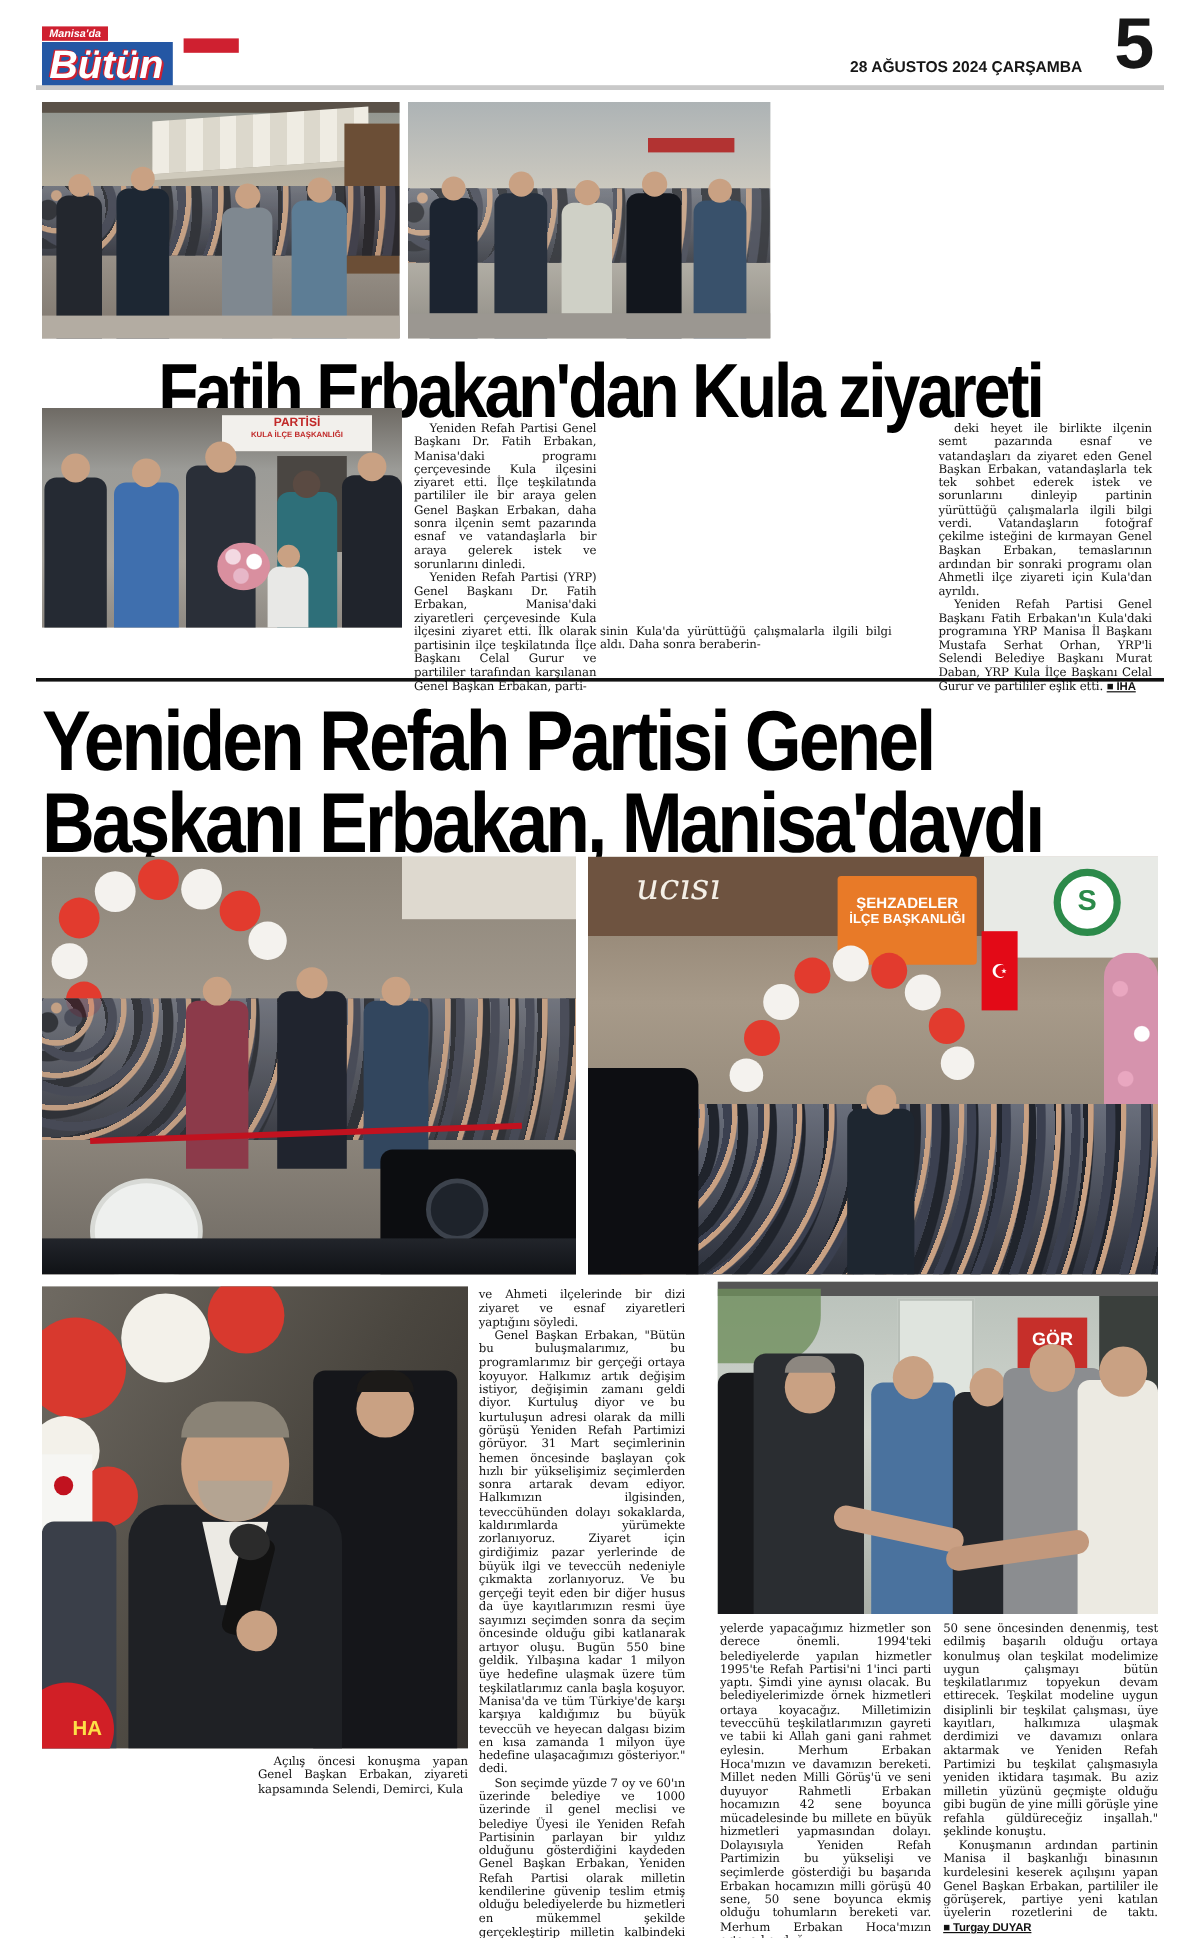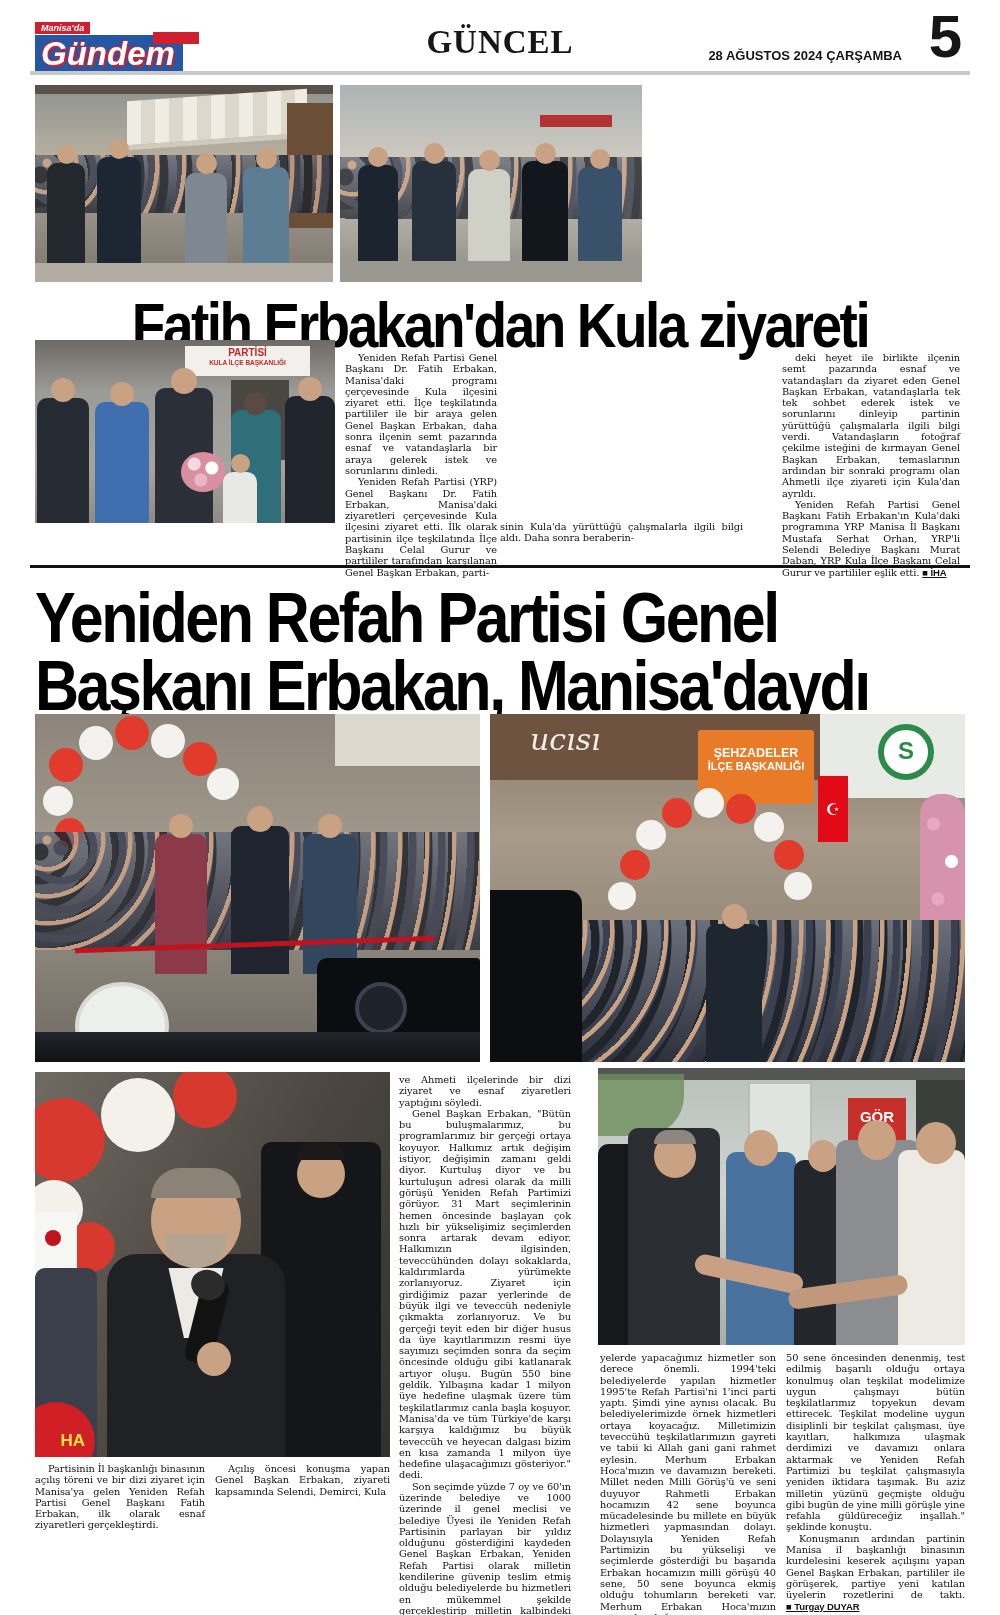--- a/index.html
+++ b/index.html
@@ -44,24 +44,23 @@
   .sign{position:absolute;font-family:"Liberation Sans",sans-serif;font-weight:bold;text-align:center;}
   .flagTR{position:absolute;background:#e30a17;color:#fff;display:flex;align-items:center;justify-content:center;}
 </style>
 </head>
 <body>
 
 <div class="page">
 
   <div class="d" style="left:35px;top:16px;">
     <div class="logo-red" style="display:inline-block;">Manisa'da</div>
-    <div class="logo-blue">Gündem</div>
+    <div class="logo-blue">Bütün</div>
     <div class="d" style="left:118px;top:16px;width:46px;height:12px;background:#cf2030;"></div>
   </div>
-  <div class="d section-title" style="left:0;right:0;top:24px;text-align:center;">GÜNCEL</div>
   <div class="d date" style="right:98px;top:48px;">28 AĞUSTOS 2024 ÇARŞAMBA</div>
   <div class="d pageno" style="right:38px;top:8px;">5</div>
   <div class="d rule-gray" style="left:30px;top:71px;width:940px;height:4px;"></div>
 
   <div class="ph" style="left:35px;top:85px;width:298px;height:197px;background:linear-gradient(180deg,#8f948f 0%,#b5ae9e 35%,#9a938a 62%,#7e766d 100%);">
     <div class="d" style="left:0;top:0;width:298px;height:9px;background:#5a5148;"></div>
     <div class="d" style="left:92px;top:10px;width:180px;height:44px;background:repeating-linear-gradient(90deg,#efece3 0 14px,#dcd8cc 14px 28px);transform:skewY(-4deg);border-bottom:5px solid #cfcabc;"></div>
     <div class="d" style="left:252px;top:18px;width:46px;height:125px;background:#6b4e36;"></div>
     <div class="d crowd" style="left:0;top:70px;width:298px;height:58px;opacity:.85;"></div>
     <div class="fig" style="left:12px;top:78px;width:38px;height:119px;background:#23272e;"></div>
@@ -203,21 +202,20 @@
     <div class="head" style="left:116px;top:100px;width:90px;height:96px;"></div>
     <div class="d" style="left:116px;top:96px;width:90px;height:30px;border-radius:45px 45px 0 0;background:#8a8376;"></div>
     <div class="d" style="left:130px;top:162px;width:62px;height:34px;border-radius:0 0 30px 30px;background:#b0a595;opacity:.85;"></div>
     <div class="d" style="left:158px;top:208px;width:28px;height:84px;background:#121212;border-radius:8px;transform:rotate(14deg);"></div>
     <div class="d" style="left:156px;top:198px;width:34px;height:30px;background:#2b2b2b;border-radius:50%;transform:rotate(14deg);"></div>
     <div class="head" style="left:162px;top:270px;width:34px;height:34px;"></div>
     <div class="d" style="left:-18px;top:330px;width:78px;height:78px;border-radius:50%;background:#d11f26;color:#fde047;font-family:'Liberation Sans',sans-serif;font-weight:bold;font-size:17px;text-align:right;line-height:78px;padding-right:10px;box-sizing:border-box;">HA</div>
   </div>
 
   <div class="col" style="left:35px;top:1463px;width:170px;height:150px;">
-    <p>Partisinin İl başkanlığı binasının açılış töreni ve bir dizi ziyaret için Manisa'ya gelen Yeniden Refah Partisi Genel Başkanı Fatih Erbakan, ilk olarak esnaf ziyaretleri gerçekleştirdi.</p>
   </div>
   <div class="col" style="left:215px;top:1463px;width:175px;height:150px;">
     <p>Açılış öncesi konuşma yapan Genel Başkan Erbakan, ziyareti kapsamında Selendi, Demirci, Kula</p>
   </div>
 
   <div class="col" style="left:399px;top:1074px;width:172px;height:538px;">
     <p class="ni">ve Ahmeti ilçelerinde bir dizi ziyaret ve esnaf ziyaretleri yaptığını söyledi.</p>
     <p>Genel Başkan Erbakan, "Bütün bu buluşmalarımız, bu programlarımız bir gerçeği ortaya koyuyor. Halkımız artık değişim istiyor, değişimin zamanı geldi diyor. Kurtuluş diyor ve bu kurtuluşun adresi olarak da milli görüşü Yeniden Refah Partimizi görüyor. 31 Mart seçimlerinin hemen öncesinde başlayan çok hızlı bir yükselişimiz seçimlerden sonra artarak devam ediyor. Halkımızın ilgisinden, teveccühünden dolayı sokaklarda, kaldırımlarda yürümekte zorlanıyoruz. Ziyaret için girdiğimiz pazar yerlerinde de büyük ilgi ve teveccüh nedeniyle çıkmakta zorlanıyoruz. Ve bu gerçeği teyit eden bir diğer husus da üye kayıtlarımızın resmi üye sayımızı seçimden sonra da seçim öncesinde olduğu gibi katlanarak artıyor oluşu. Bugün 550 bine geldik. Yılbaşına kadar 1 milyon üye hedefine ulaşmak üzere tüm teşkilatlarımız canla başla koşuyor. Manisa'da ve tüm Türkiye'de karşı karşıya kaldığımız bu büyük teveccüh ve heyecan dalgası bizim en kısa zamanda 1 milyon üye hedefine ulaşacağımızı gösteriyor." dedi.</p>
     <p>Son seçimde yüzde 7 oy ve 60'ın üzerinde belediye ve 1000 üzerinde il genel meclisi ve belediye Üyesi ile Yeniden Refah Partisinin parlayan bir yıldız olduğunu gösterdiğini kaydeden Genel Başkan Erbakan, Yeniden Refah Partisi olarak milletin kendilerine güvenip teslim etmiş olduğu belediyelerde bu hizmetleri en mükemmel şekilde gerçekleştirip milletin kalbindeki yerlerini daha da iyi bir yere, daha da ileri bir nokta taşımayı hedeflediklerini vurguladı.</p>
 

